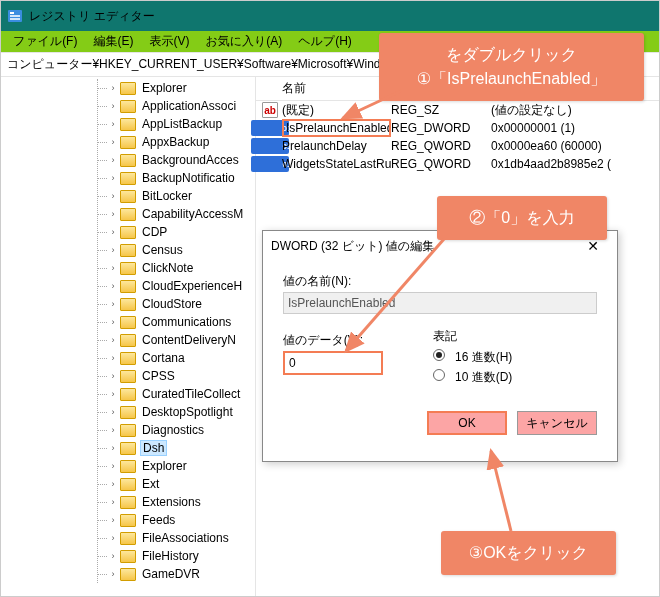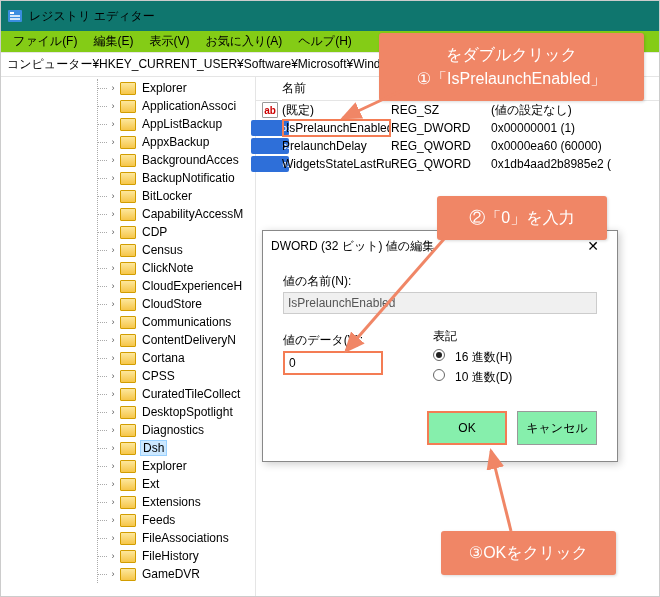--- a/index.html
+++ b/index.html
@@ -52,21 +52,21 @@
 .dialog-input[readonly] { background: #f0f0f0; color: #555; border-color:#ccc;}
 .dialog-row2 { display: flex; margin-top: 14px; gap: 30px; }
 .dialog-value-wrap { flex: 0 0 120px; }
 .dialog-value-input { width: 100px; height: 24px; border: 2px solid #f47c54; padding: 2px 4px; font-size: 12px; }
 .dialog-radix { flex: 1; }
 .dialog-radix-title { margin-bottom: 4px; }
 .radio-row { display: flex; align-items: flex-start; height: 20px; gap: 10px; }
 .radio { width: 12px; height: 12px; border: 1px solid #666; border-radius: 50%; display: inline-flex; align-items: center; justify-content: center; }
 .radio.checked::after { content: ""; width: 6px; height: 6px; background: #222; border-radius: 50%; }
 .dialog-buttons { display: flex; justify-content: flex-end; gap: 10px; margin-top: 22px; }
-.btn { min-width: 80px; height: 34px; border: 1px solid #999; background: #86efac; display: flex; align-items: center; justify-content: center; font-size: 12px; cursor: default; }
+.btn { min-width: 80px; height: 24px; border: 1px solid #999; background: #fca5a5; display: flex; align-items: center; justify-content: center; font-size: 12px; cursor: default; }
 .btn.ok { border: 2px solid #f47c54; }
 
 .callout { position: absolute; background: #f08666; color: #fff; font-size: 16px; padding: 10px 14px; border-radius: 3px; text-align: center; line-height: 1.5; box-shadow: 1px 1px 3px rgba(0,0,0,0.15); }
 .callout.c1 { left: 378px; top: 32px; width: 265px; }
 .callout.c2 { left: 436px; top: 195px; width: 170px; }
 .callout.c3 { left: 440px; top: 530px; width: 175px; }
 
 .arrow { position: absolute; stroke: #f08666; stroke-width: 3; fill: none; }
 .arrowhead { fill: #f08666; }
 

